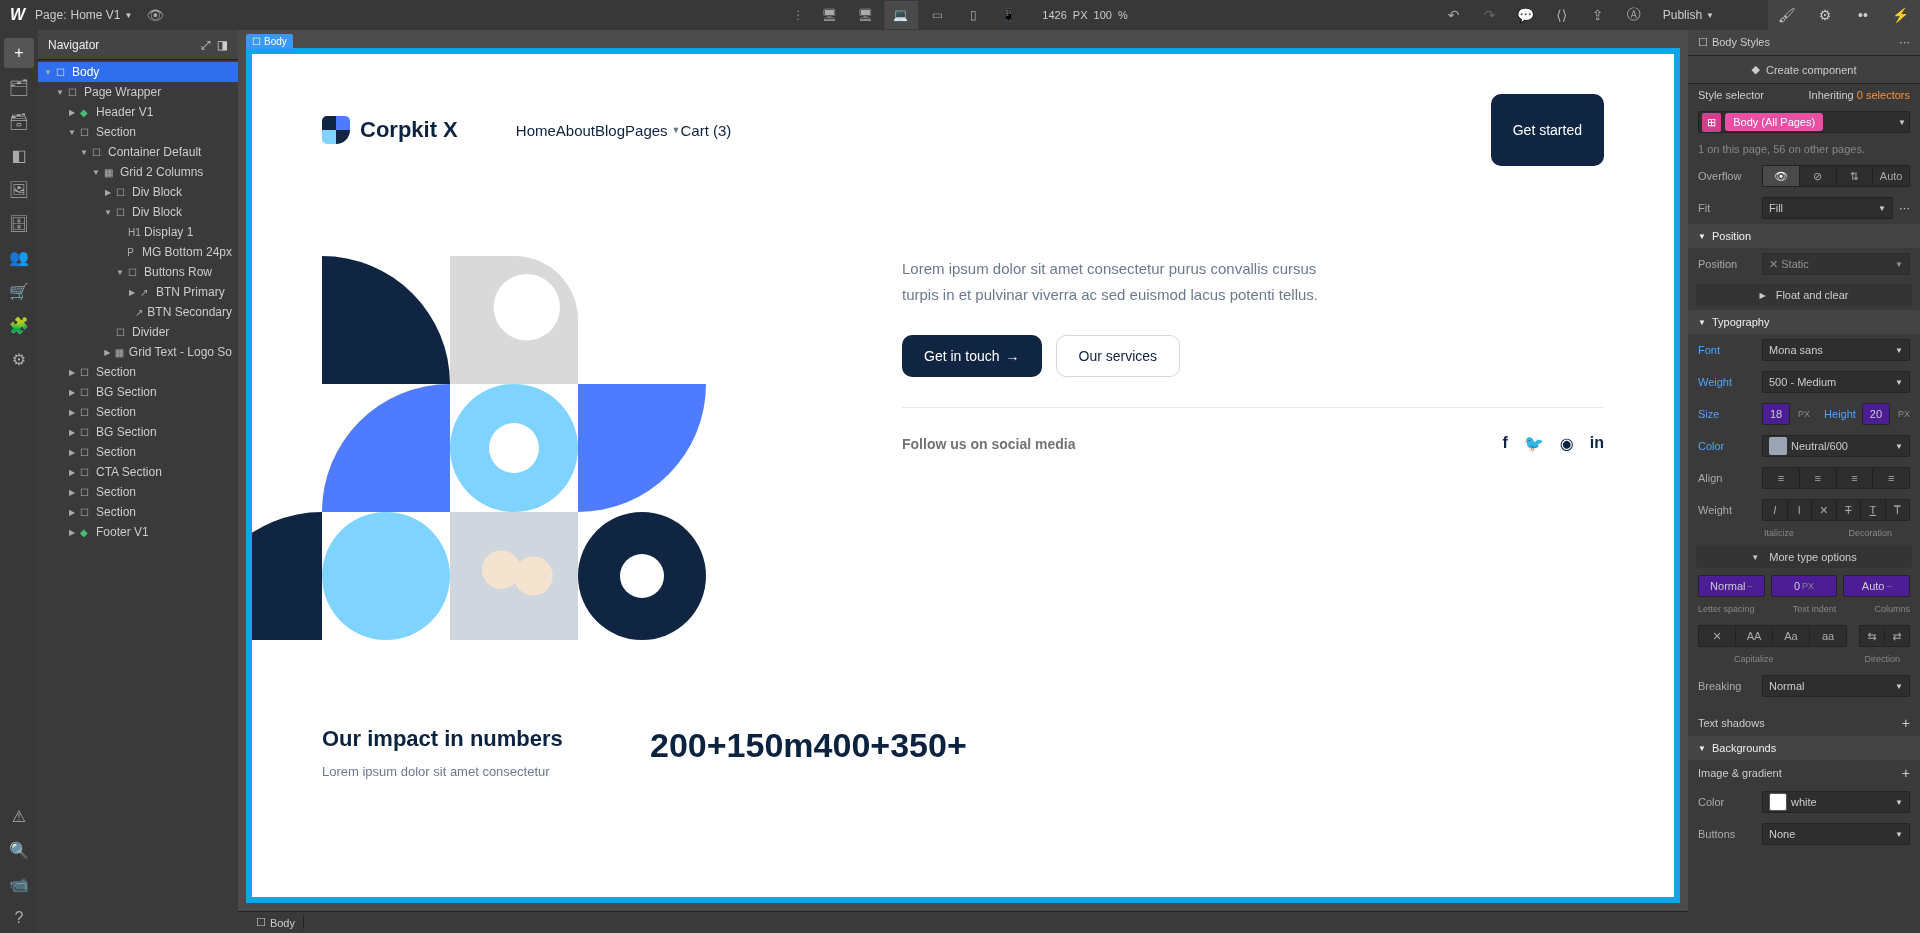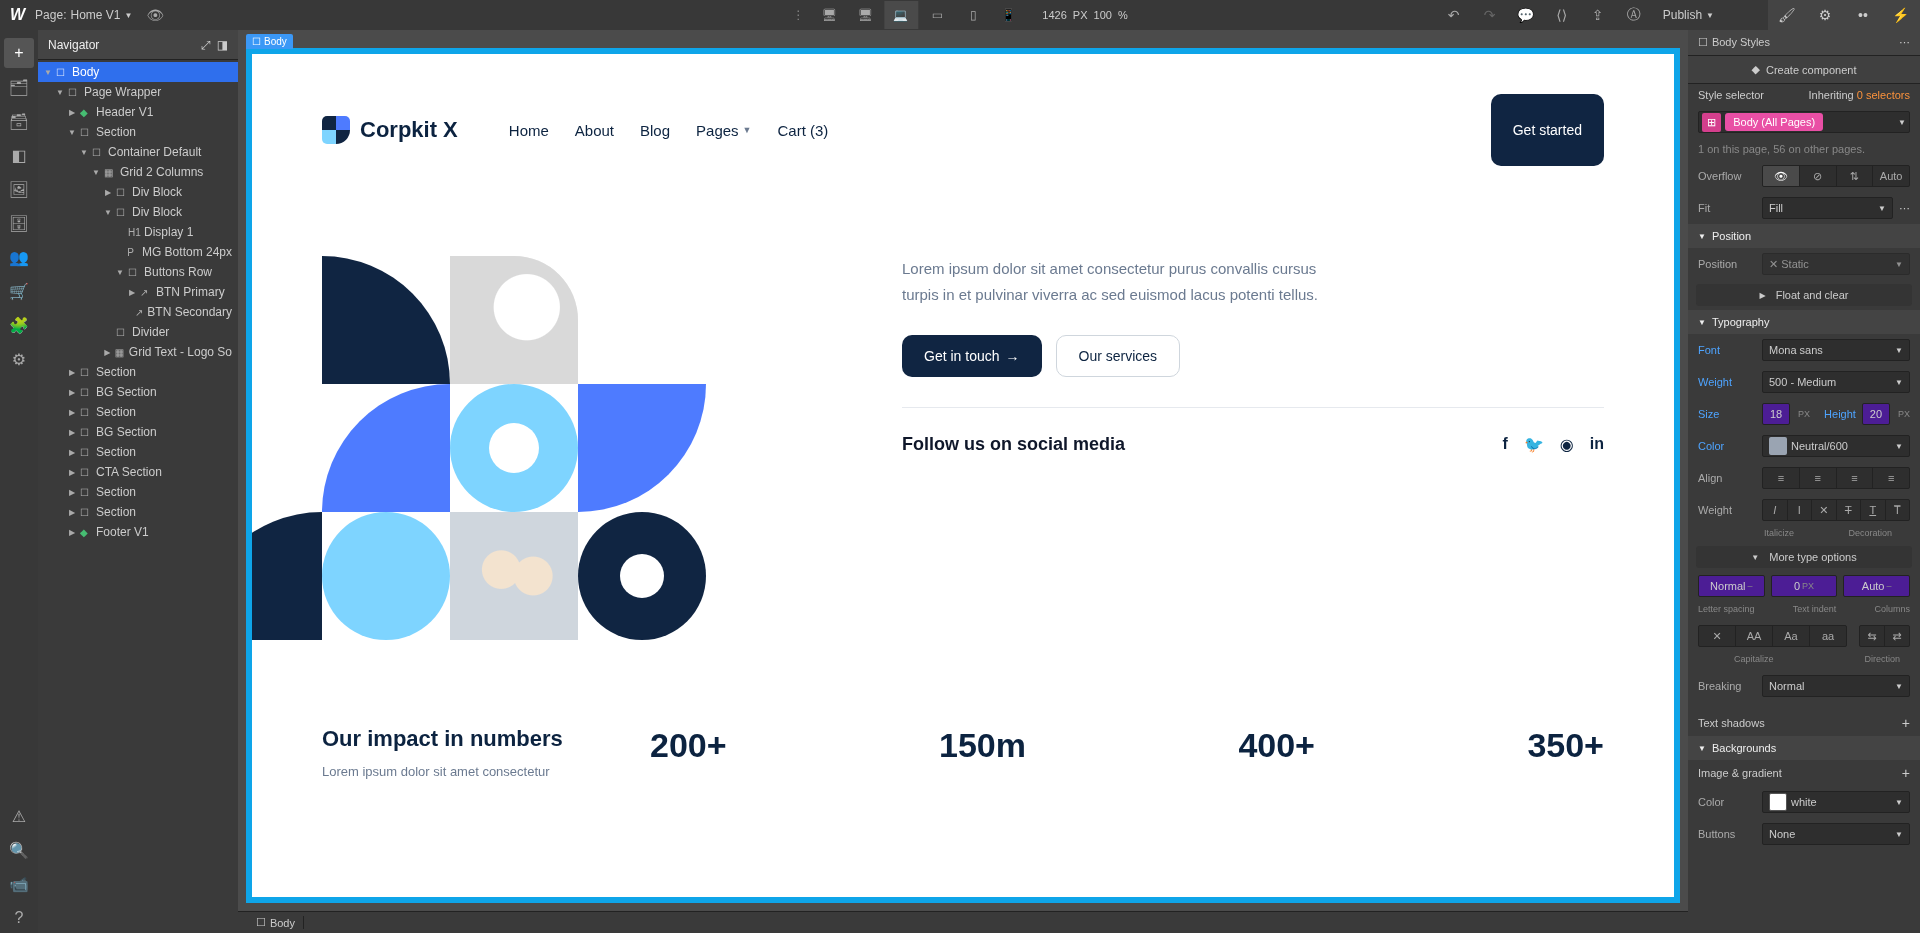--- a/index.html
+++ b/index.html
@@ -40,21 +40,21 @@
 .site-frame{position:absolute;left:8px;top:18px;right:8px;bottom:8px;background:#fff;border:6px solid #0ea5e9;overflow:hidden}
 .site-inner{padding:40px 70px;color:#0c2340}
 
 .site-nav{display:flex;align-items:center;gap:30px}
 .logo{display:flex;align-items:center;gap:10px;font-weight:800;font-size:22px;color:#0c2340}
 .logo-mark{width:28px;height:28px;display:grid;grid-template-columns:1fr 1fr;grid-template-rows:1fr 1fr;border-radius:5px;overflow:hidden}
 .logo-mark div:nth-child(1){background:#102542}
 .logo-mark div:nth-child(2){background:#4e7bff}
 .logo-mark div:nth-child(3){background:#7ed4ff}
 .logo-mark div:nth-child(4){background:#102542;border-bottom-right-radius:14px}
-.menu{display:flex;gap:26px;margin-left:21px}
+.menu{display:flex;margin-left:28px}
 .menu a{color:#0c2340;text-decoration:none;font-size:15px;display:flex;align-items:center;gap:4px}
 .nav-cta{margin-left:auto;background:#102542;color:#fff;padding:28px 22px;border-radius:10px;cursor:pointer;font-size:14px}
 
 .hero{display:flex;gap:60px;margin-top:90px}
 .hero-art{width:480px;height:380px;display:grid;grid-template-columns:repeat(3,128px);grid-template-rows:repeat(3,128px);gap:0}
 .shape{width:128px;height:128px}
 .s1{background:#102542;border-radius:0 128px 0 0}
 .s2{background:#eee;border-radius:0 64px 0 0;position:relative;overflow:hidden}
 .s2::after{content:"";position:absolute;inset:0;background:radial-gradient(circle at 60% 40%,#fff 0 30%,transparent 31%),#d9d9d9}
 .s3{background:#4e7bff;border-radius:128px 0 0 0}
@@ -70,28 +70,28 @@
 .art-offset{position:absolute;left:-128px;top:256px;width:128px;height:128px;background:#102542;border-radius:128px 0 0 0}
 
 .hero-text{flex:1;min-width:0}
 .hero-text h1{font-size:46px;line-height:1.25;font-weight:800;color:#0c2340;margin-bottom:24px}
 .hero-text p{color:#6b7a90;font-size:15px;line-height:1.7;margin-bottom:28px;max-width:440px}
 .btn-row{display:flex;gap:14px;margin-bottom:30px}
 .btn-primary{background:#102542;color:#fff;padding:12px 22px;border-radius:10px;cursor:pointer;font-size:14px;display:flex;align-items:center;gap:6px}
 .btn-sec{border:1px solid #cfd6dd;padding:12px 22px;border-radius:10px;cursor:pointer;font-size:14px;color:#0c2340;background:#fff}
 .hr{height:1px;background:#e6e9ee;margin:16px 0 26px}
 .follow-row{display:flex;align-items:center;justify-content:space-between}
-.follow-row .fl{font-weight:700;color:#0f172a;font-size:18px}
+.follow-row .fl{font-weight:700;color:#737373;font-size:14px}
 .socials{display:flex;gap:16px;font-size:16px;color:#0c2340}
 
 .impact{margin-top:90px;display:flex;gap:48px;align-items:flex-start}
 .impact-left{width:280px}
 .impact-left h2{font-size:22px;font-weight:800;margin-bottom:12px}
 .impact-left p{color:#6b7a90;font-size:13px}
-.impact-nums{flex:1;display:flex;justify-content:space-between}
+.impact-nums{flex:1;display:flex;justify-content:flex-start}
 .inum{text-align:left}
 .inum .iv{font-size:34px;font-weight:800;color:#0c2340}
 
 .breadcrumb{height:22px;background:#3a3a3a;border-top:1px solid #222;display:flex;align-items:center;padding-left:10px;font-size:11px;color:#ccc}
 .breadcrumb .bc-itm{display:flex;align-items:center;gap:4px;padding:0 8px;border-right:1px solid #222}
 
 .right-panel{width:232px;background:#3a3a3a;height:100%;color:#ccc;font-size:11px;overflow:auto}
 .rp-head{height:26px;display:flex;align-items:center;padding:0 10px;background:#444;justify-content:space-between;border-bottom:1px solid #222}
 .rp-create{height:28px;display:flex;align-items:center;justify-content:center;gap:6px;background:#404040;border-bottom:1px solid #222;cursor:pointer}
 .rp-row{display:flex;align-items:center;padding:5px 10px;gap:6px}

